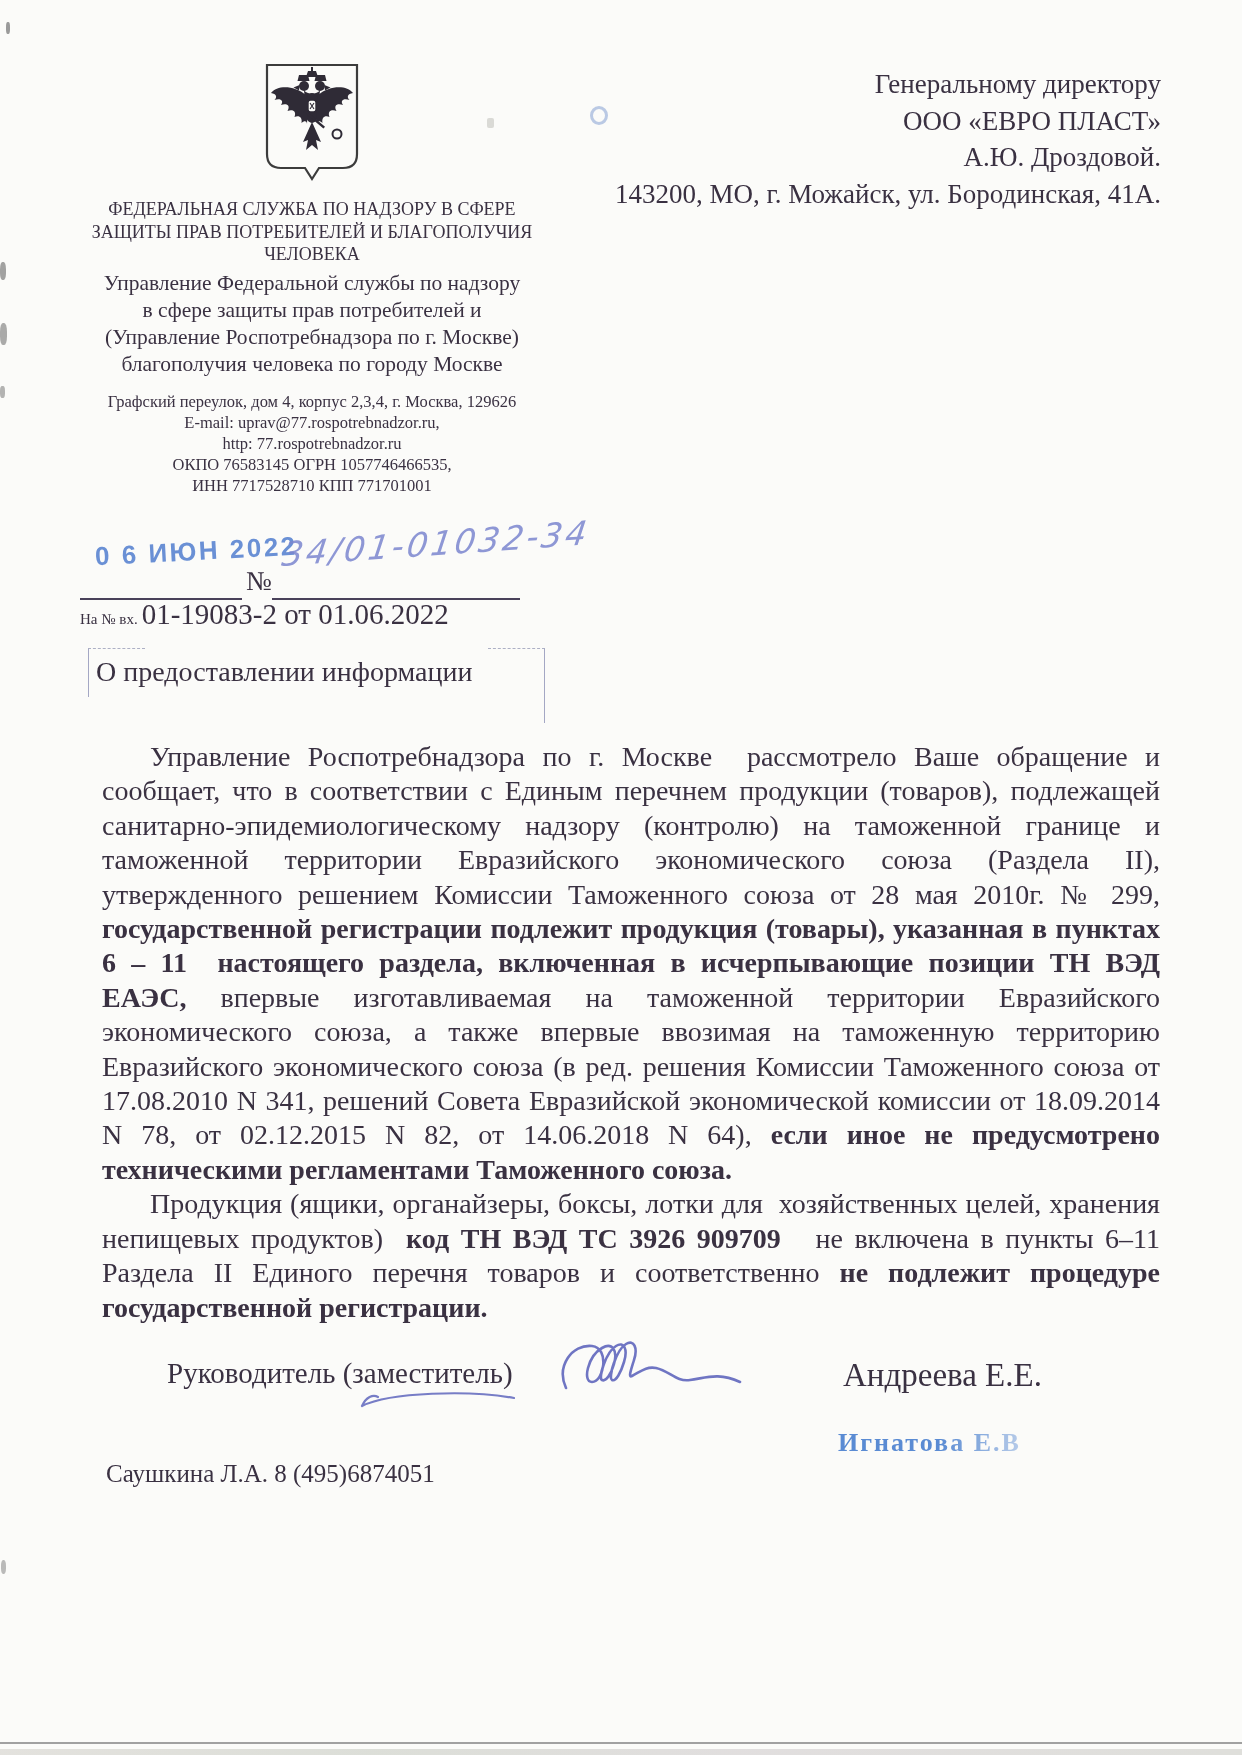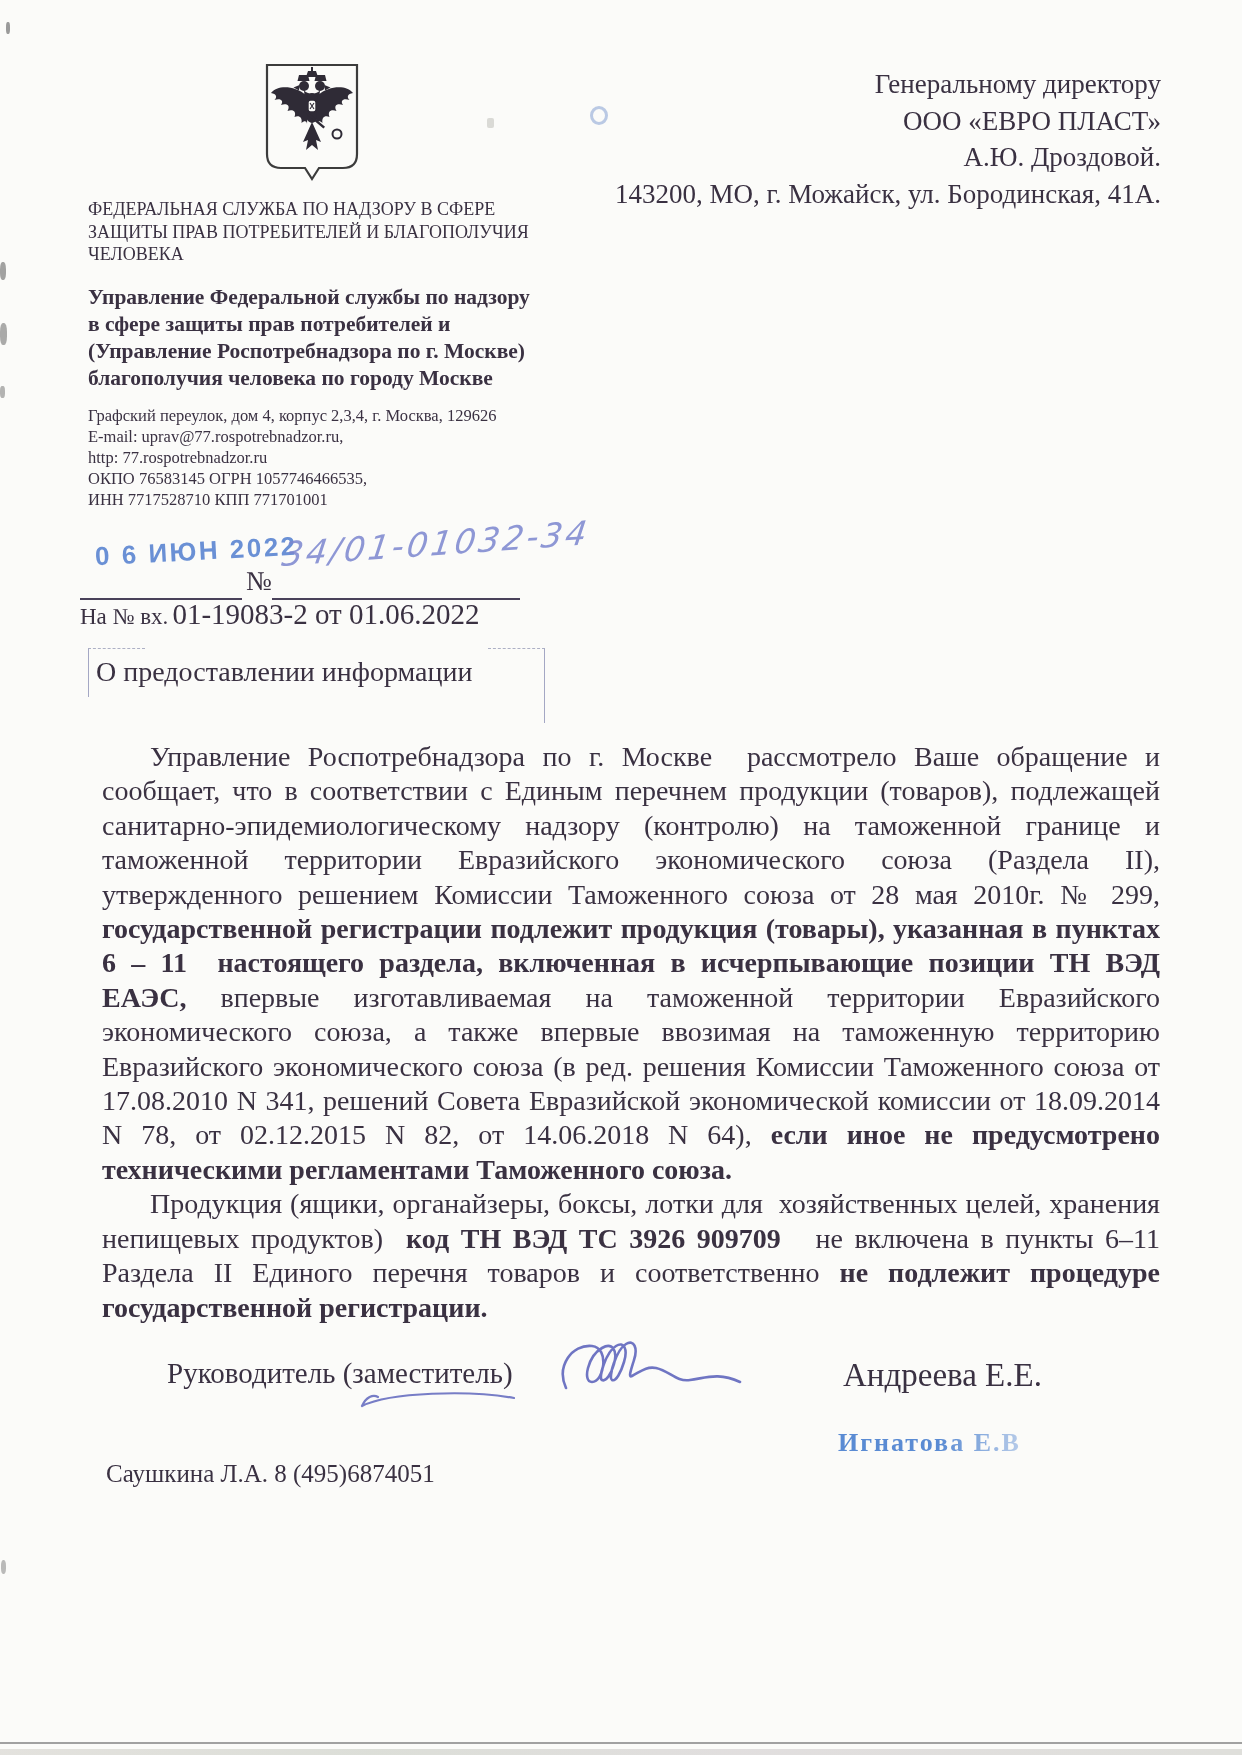--- a/index.html
+++ b/index.html
@@ -15,40 +15,40 @@
   .page{
     position:relative;width:1242px;height:1755px;margin:0 auto;
     background:var(--paper);
     font-family:"Liberation Serif", serif;color:var(--ink);
     overflow:hidden;
   }
   
   .recipient{position:absolute;top:66px;right:81px;width:660px;text-align:right;
     font-size:27px;line-height:36.5px;}
   
-  .letterhead{position:absolute;left:88px;top:62px;width:448px;text-align:left;}
+  .letterhead{position:absolute;left:88px;top:62px;width:448px;text-align:center;}
   .emblem-wrap{width:96px;height:120px;margin:0 auto;}
   .agency{margin-top:16px;font-size:18px;line-height:22.5px;}
-  .department{margin-top:18px;font-weight:bold;font-size:21.5px;line-height:27px;}
+  .department{margin-top:4px;font-weight:normal;font-size:21.5px;line-height:27px;}
   .contact{margin-top:13px;font-size:16.5px;line-height:21px;}
   
   .date-stamp{position:absolute;left:95px;top:536px;
     font-family:"Liberation Sans",sans-serif;font-weight:bold;font-size:26px;
     color:var(--stamp-blue);letter-spacing:2.5px;transform:rotate(-3deg);opacity:.92;}
   .ref-line1{position:absolute;left:80px;top:558px;width:162px;height:40px;
     border-bottom:2px solid var(--ink-soft);}
   .no-label{position:absolute;left:246px;top:566px;font-size:27px;}
   .ref-line2{position:absolute;left:272px;top:558px;width:248px;height:40px;
     border-bottom:2px solid var(--ink-soft);}
   .handwritten-no{position:absolute;left:282px;top:524px;
     font-family:"DejaVu Sans",sans-serif;font-style:italic;font-size:33px;
     color:var(--hand-blue);letter-spacing:3px;opacity:.85;
     transform:rotate(-4deg) skewX(-12deg);}
   .incoming{position:absolute;left:80px;top:598px;white-space:nowrap;}
-  .incoming .prefix{font-size:23px;}
+  .incoming .prefix{font-size:15px;}
   .incoming .value{font-size:29px;}
   
   .bracket-left{position:absolute;left:88px;top:648px;width:56px;height:48px;
     border-top:1px dashed #9a9eb9;border-left:1.5px solid #8f93b8;opacity:.8;}
   .bracket-right{position:absolute;left:488px;top:648px;width:56px;height:74px;
     border-top:1px dashed #9a9eb9;border-right:1.5px solid #8f93b8;opacity:.8;}
   .subject{position:absolute;left:96px;top:656px;font-size:28px;}
   
   .body{position:absolute;left:102px;top:740px;width:1058px;
     font-size:28px;line-height:34.4px;text-align:justify;}

